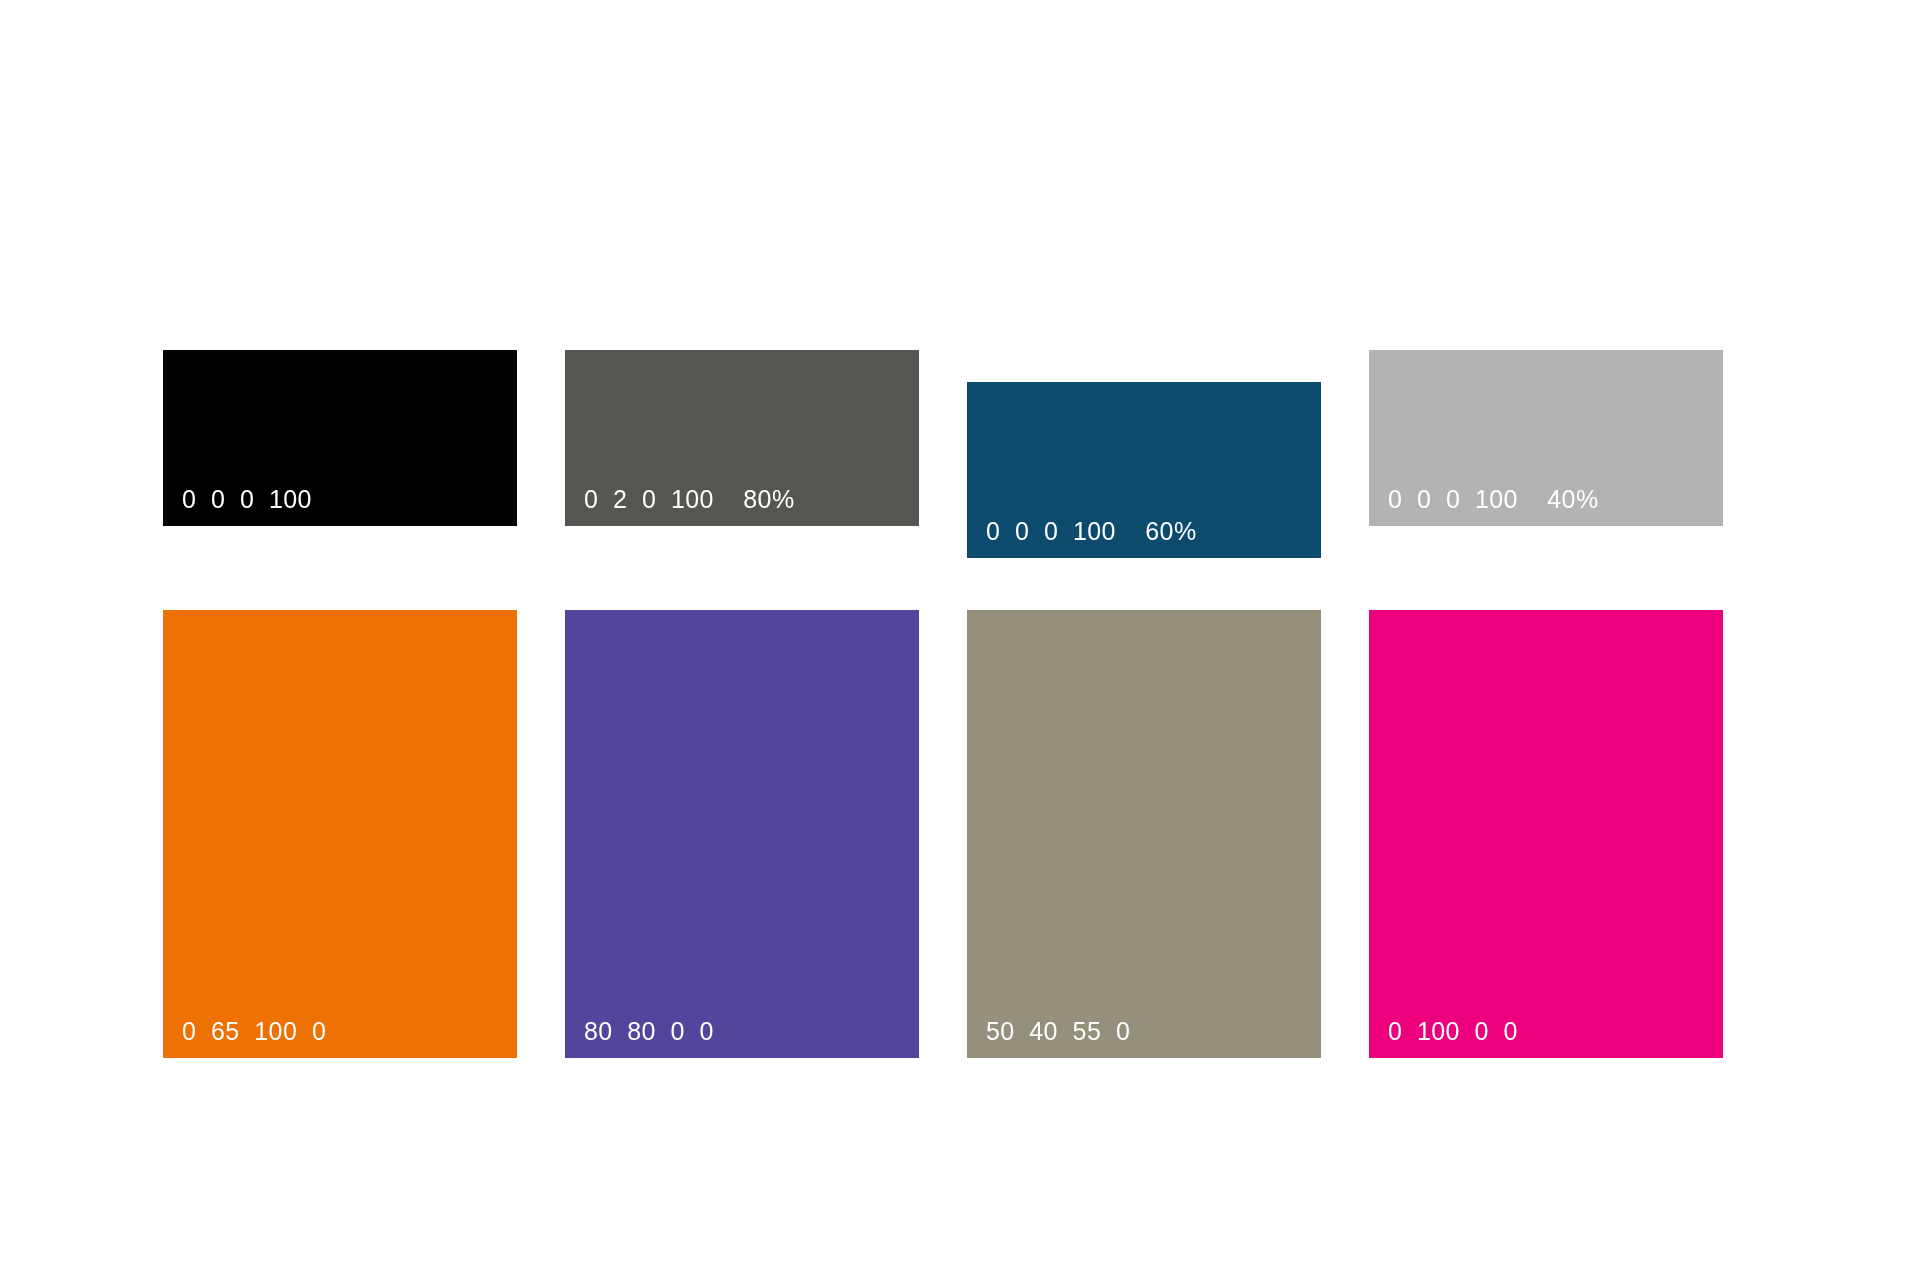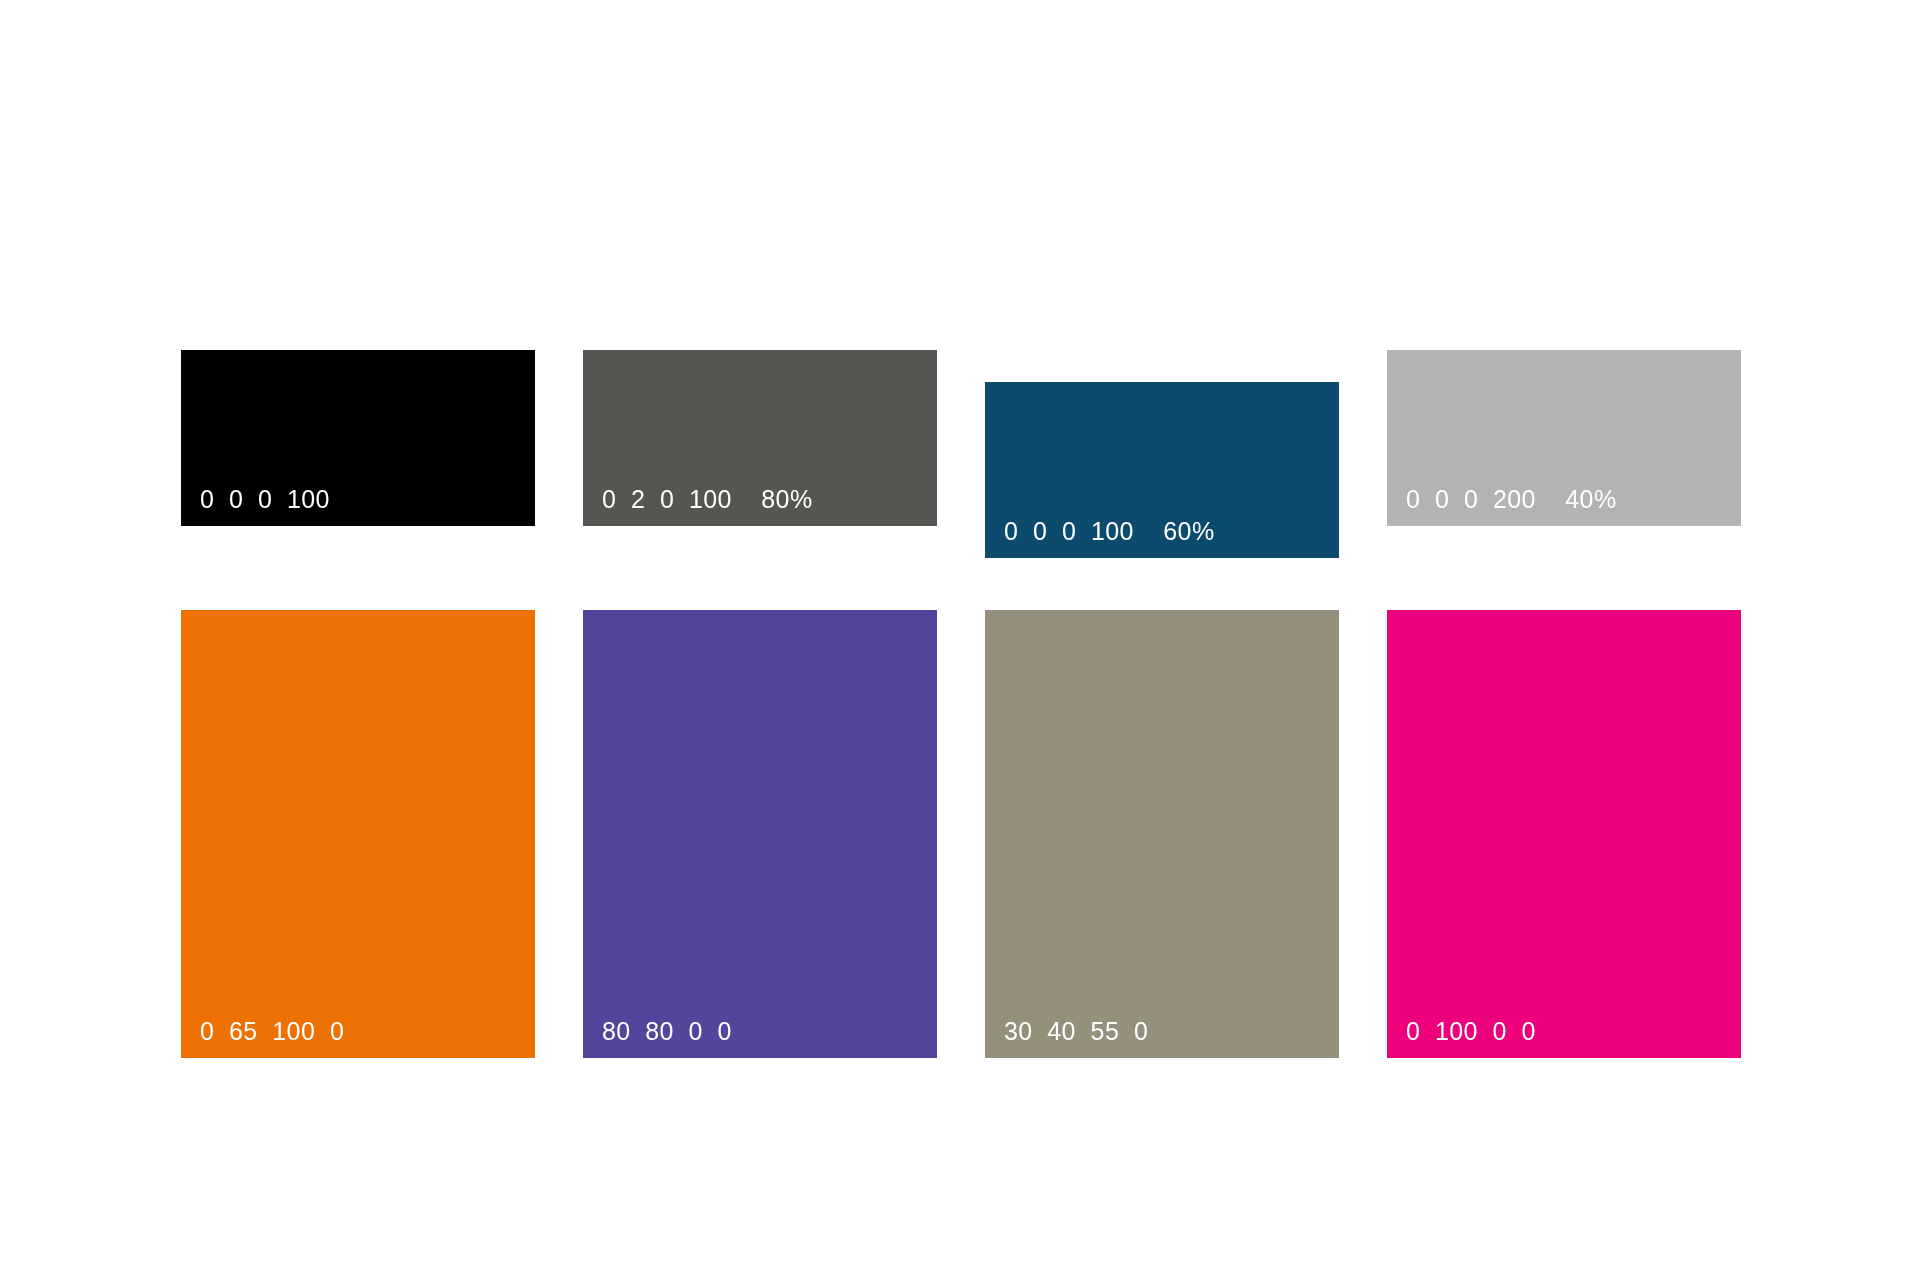--- a/index.html
+++ b/index.html
@@ -21,21 +21,21 @@
     position: absolute;
     left: 0;
     top: 0;
     width: 1920px;
     height: 1280px;
     background: #ffffff;
   }
 
   .swatch-grid {
     position: absolute;
-    left: 181px;
+    left: 163px;
     top: 350px;
     width: 1558px;
     display: grid;
     grid-template-columns: repeat(4, 354px);
     column-gap: 48px;
     row-gap: 52px;
   }
 
   .swatch {
     position: relative;
@@ -77,33 +77,33 @@
 
     <div class="swatch row-top" style="background-color: rgb(86, 85, 82);">
       <span class="swatch-label" style="color: rgb(255, 255, 255);">0  2  0  100    80%</span>
     </div>
 
     <div class="swatch row-top" style="background-color: #0c4a6e; margin-top: 32px;">
       <span class="swatch-label" style="color: rgb(255, 255, 255);">0  0  0  100    60%</span>
     </div>
 
     <div class="swatch row-top" style="background-color: rgb(179, 179, 179);">
-      <span class="swatch-label" style="color: rgb(255, 255, 255);">0  0  0  200    40%</span>
+      <span class="swatch-label" style="color: rgb(255, 255, 255);">0  0  0  100    40%</span>
     </div>
 
     <div class="swatch row-bottom" style="background-color: rgb(237, 114, 3);">
       <span class="swatch-label" style="color: rgb(255, 255, 255);">0  65  100  0</span>
     </div>
 
     <div class="swatch row-bottom" style="background-color: rgb(84, 68, 155);">
       <span class="swatch-label" style="color: rgb(255, 255, 255);">80  80  0  0</span>
     </div>
 
     <div class="swatch row-bottom" style="background-color: rgb(149, 144, 123);">
-      <span class="swatch-label" style="color: rgb(255, 255, 255);">30  40  55  0</span>
+      <span class="swatch-label" style="color: rgb(255, 255, 255);">50  40  55  0</span>
     </div>
 
     <div class="swatch row-bottom" style="background-color: rgb(236, 0, 123); text-align: right;">
       <span class="swatch-label" style="color: rgb(255, 255, 255);">0  100  0  0</span>
     </div>
 
   </div>
 </div>
 
 </body></html>

